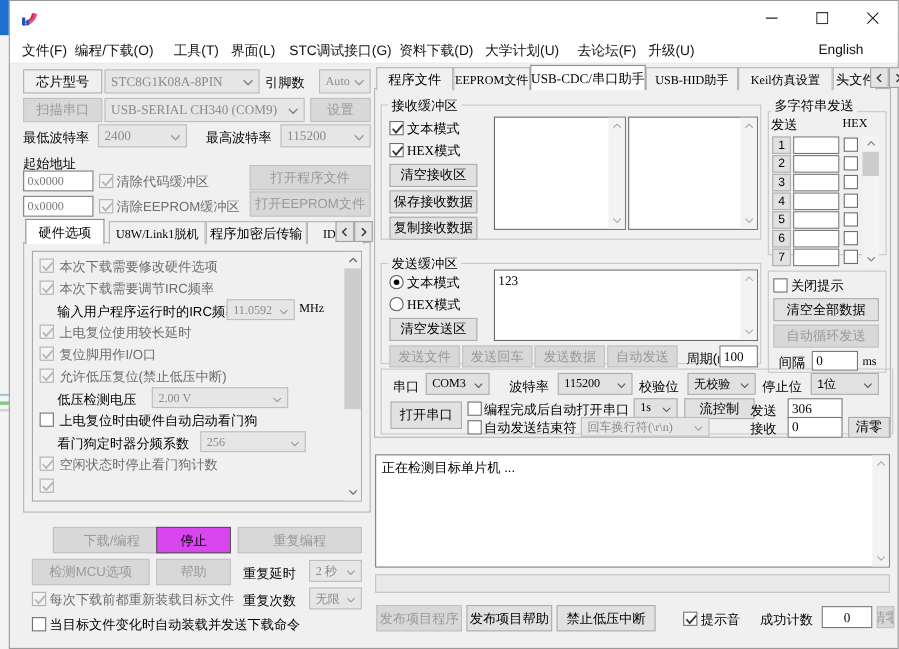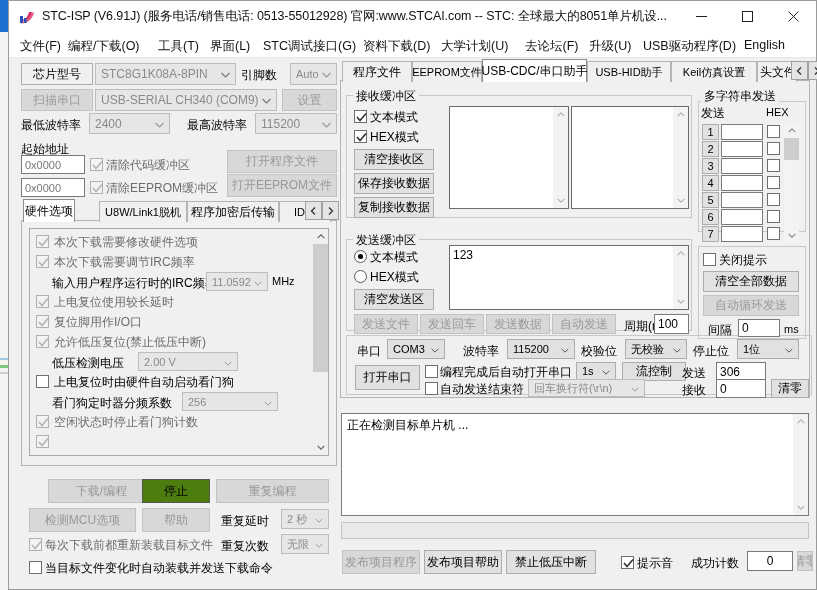--- a/index.html
+++ b/index.html
@@ -31,21 +31,21 @@
   .menuitem{position:absolute;top:4px;font-size:12.5px;color:#111;white-space:nowrap;padding:2px 3px;}
 
   
   .gbox{position:absolute;border:1px solid #c8c8c8;box-sizing:border-box;}
   .glabel{position:absolute;background:#f0f0f0;padding:0 3px;font-size:12px;white-space:nowrap;}
 
   .btn{position:absolute;box-sizing:border-box;border:1px solid #adadad;background:#e1e1e1;
        display:flex;align-items:center;justify-content:center;font-size:12px;color:#000;white-space:nowrap;}
   .btn.dis{color:#999;background:#d8d8d8;border-color:#c2c2c2;}
   .btn.flat{background:#f0f0f0;border:1px solid #adadad;}
-  .btn.deffocus{border:1px solid #555;background:#4d7c0f;}
+  .btn.deffocus{border:1px solid #555;background:#d946ef;}
 
   .combo{position:absolute;box-sizing:border-box;border:1px solid #bdbdbd;background:#e6e6e6;color:#8a8a8a;
          font-size:12px;display:flex;align-items:center;padding-left:5px;white-space:nowrap;overflow:hidden;}
   .combo .arw{position:absolute;right:5px;top:50%;transform:translateY(-50%);}
   .combo.en{background:#e1e1e1;color:#000;border-color:#adadad;}
 
   .tbox{position:absolute;box-sizing:border-box;border:1px solid #7a7a7a;background:#fff;font-size:12px;
         display:flex;align-items:center;padding-left:3px;color:#000;overflow:hidden;white-space:nowrap;}
   .tbox.gray{color:#777;}
   .tbox.r{justify-content:flex-start;padding-right:5px;}
@@ -68,21 +68,21 @@
            display:flex;align-items:center;justify-content:center;}
 
   
   .sbar{position:absolute;width:15px;background:#f0f0f0;}
   .sbar .ar{position:absolute;left:0;width:15px;height:15px;display:flex;align-items:center;justify-content:center;}
   .sbar .thumb{position:absolute;left:0;width:15px;background:#cdcdcd;}
 
   .listpane{position:absolute;box-sizing:border-box;border:1px solid #a8a8a8;background:#f0f0f0;}
   .white{background:#fff;}
 
-  .monoish{font-family:Liberation Sans, sans-serif;}
+  .monoish{font-family:Liberation Serif, serif;}
 </style>
 </head>
 <body>
 
 <div class="bg-window"></div>
 <div class="bg-accent"></div>
 <div class="bg-streak" style="top:358px;background:#9ec8e8;"></div>
 <div class="bg-streak" style="top:365px;background:#7ec97e;height:3px;"></div>
 <div class="bg-streak" style="top:372px;background:#cfcfcf;"></div>
 
@@ -90,21 +90,20 @@
 
   <div class="titlebar">
     <span class="titleicon">
       <svg width="17" height="17" viewBox="0 0 17 17">
         <path d="M2 12 C6 12 9 9 10 4 L13 4 C12 10 8 13 2 13 Z" fill="#d22d5e"></path>
         <path d="M2 14 C7 14 11 10 12.5 4.5 L15 4.5 C13.5 11 8.5 15.5 2 15.5 Z" fill="#e8537d"></path>
         <path d="M1 8 L4 8 L4 15 L1 15 Z" fill="#2a52b5"></path>
         <path d="M5 10 L7.5 10 L7.5 15 L5 15 Z" fill="#2a52b5"></path>
       </svg>
     </span>
-    <span class="titletext">STC-ISP (V6.91J) (服务电话/销售电话: 0513-55012928) 官网:www.STCAI.com  --  STC: 全球最大的8051单片机设...</span>
 
     <span class="wbtn min">
       <svg width="11" height="11" viewBox="0 0 11 11">
           <line x1="0" y1="5.5" x2="11" y2="5.5" stroke="#222" stroke-width="1"></line>
         </svg>
     </span>
     <span class="wbtn max">
       <svg width="11" height="11" viewBox="0 0 11 11">
           <rect x="0.5" y="0.5" width="10" height="10" fill="none" stroke="#222" stroke-width="1"></rect>
         </svg>
@@ -120,21 +119,20 @@
   <div class="menubar">
     <span class="menuitem" style="left:8px;">文件(F)</span>
     <span class="menuitem" style="left:56px;">编程/下载(O)</span>
     <span class="menuitem" style="left:146px;">工具(T)</span>
     <span class="menuitem" style="left:198px;">界面(L)</span>
     <span class="menuitem" style="left:251px;">STC调试接口(G)</span>
     <span class="menuitem" style="left:351px;">资料下载(D)</span>
     <span class="menuitem" style="left:429px;">大学计划(U)</span>
     <span class="menuitem" style="left:513px;">去论坛(F)</span>
     <span class="menuitem" style="left:577px;">升级(U)</span>
-    <span class="menuitem" style="left:631px;">USB驱动程序(D)</span>
     <span class="menuitem" style="left:732px;">English</span>
   </div>
 
   <div>
 
     <div class="btn flat" style="left:12px;top:62px;width:72px;height:22px;">芯片型号</div>
     <div class="combo" style="left:86px;top:62px;width:141px;height:22px;">
       <span class="monoish">STC8G1K08A-8PIN</span>
       <span class="arw"><svg width="9" height="6" viewBox="0 0 9 6">
             <path d="M0.5 1 L4.5 5 L8.5 1" fill="none" stroke="#7a7a7a" stroke-width="1.2"></path>
@@ -190,21 +188,21 @@
     </div>
     <span class="cb dis" style="left:81px;top:180px;">
       <svg width="11" height="11" viewBox="0 0 11 11">
           <path d="M1 5 L4 8.5 L10 1.5" fill="none" stroke="#b5b5b5" stroke-width="1.6"></path>
         </svg>
     </span>
     <span class="cbl dis" style="left:97px;top:179px;">清除EEPROM缓冲区</span>
     <div class="btn dis" style="left:218px;top:173px;width:110px;height:23px;">打开EEPROM文件</div>
 
     <div class="tabpane" style="left:12px;top:219px;width:316px;height:246px;"></div>
-    <div class="tab sel" style="left:14px;top:198px;width:52px;height:23px;">
+    <div class="tab sel" style="left:14px;top:198px;width:72px;height:23px;">
         <span>硬件选项</span>
       </div>
     <div class="tab" style="left:90px;top:200px;width:88px;">
         <span class="monoish" style="font-size:11px;">U8W/Link1脱机</span>
       </div>
     <div class="tab" style="left:178px;top:200px;width:92px;">
         <span>程序加密后传输</span>
       </div>
     <div class="tab" style="left:270px;top:200px;width:52px;">
         <span class="monoish" style="font-size:11px;">ID号</span>
@@ -260,21 +258,21 @@
       <span class="cbl dis" style="left:24px;top:85px;">复位脚用作I/O口</span>
 
       <span class="cb dis" style="left:6px;top:106px;">
         <svg width="11" height="11" viewBox="0 0 11 11">
             <path d="M1 5 L4 8.5 L10 1.5" fill="none" stroke="#b5b5b5" stroke-width="1.6"></path>
           </svg>
         </span>
       <span class="cbl dis" style="left:24px;top:105px;">允许低压复位(禁止低压中断)</span>
 
       <span class="cbl" style="left:22px;top:126px;">低压检测电压</span>
-      <div class="combo" style="left:108px;top:123px;width:100px;height:19px;">
+      <div class="combo" style="left:108px;top:123px;width:124px;height:19px;">
         <span class="monoish" style="font-size:11px;">2.00 V</span>
         <span class="arw"><svg width="8" height="5" viewBox="0 0 9 6">
               <path d="M0.5 1 L4.5 5 L8.5 1" fill="none" stroke="#9a9a9a" stroke-width="1.2"></path>
             </svg></span>
       </div>
 
       <span class="cb" style="left:6px;top:146px;"></span>
       <span class="cbl" style="left:24px;top:145px;">上电复位时由硬件自动启动看门狗</span>
 
       <span class="cbl" style="left:22px;top:166px;">看门狗定时器分频系数</span>

